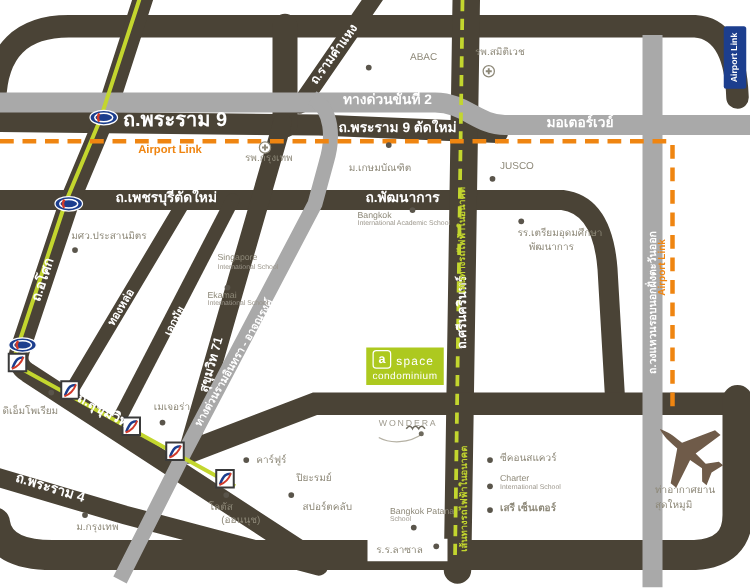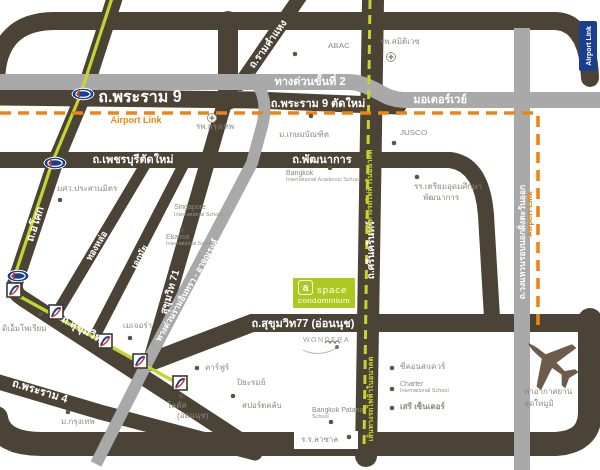--- a/index.html
+++ b/index.html
@@ -141,24 +141,23 @@
   <g>
     <path d="M 303,350 C 312,355 327,355 338,347" stroke="#b5b1a4" stroke-width="1" fill="none"></path>
     <path d="M 325,343 q 3,-4 5,0 q 2,-4 5,0 q 2,-4 5,0" stroke="#6e6a5e" stroke-width="1.2" fill="none"></path>
     <circle cx="337" cy="347" r="2" fill="#6e6a5e"></circle>
   </g>
 </svg>
 
 <div class="lbl road" style="left:140px;top:97px;font-size:16px;transform:translate(-50%,-50%);">ถ.พระราม 9</div>
 <div class="lbl road" style="left:318px;top:103px;transform:translate(-50%,-50%);">ถ.พระราม 9 ตัดใหม่</div>
 <div class="lbl road" style="left:310px;top:81px;transform:translate(-50%,-50%);">ทางด่วนขั้นที่ 2</div>
-<div class="lbl road" style="left:440px;top:99px;transform:translate(-50%,-50%);">มอเตอร์เวย์</div>
+<div class="lbl road" style="left:464px;top:99px;transform:translate(-50%,-50%);">มอเตอร์เวย์</div>
 <div class="lbl road" style="left:133px;top:159px;transform:translate(-50%,-50%);">ถ.เพชรบุรีตัดใหม่</div>
 <div class="lbl road" style="left:322px;top:159px;transform:translate(-50%,-50%);">ถ.พัฒนาการ</div>
-<div class="lbl road" style="left:303px;top:323px;transform:translate(-50%,-50%);">ถ.สุขุมวิท77 (อ่อนนุช)</div>
 <div class="lbl road" style="left:40px;top:391px;transform:translate(-50%,-50%) rotate(17deg);">ถ.พระราม 4</div>
 <div class="lbl road" style="left:82px;top:329px;transform:translate(-50%,-50%) rotate(29deg);">ถ.สุขุมวิท</div>
 <div class="lbl road" style="left:35px;top:224px;transform:translate(-50%,-50%) rotate(-72deg);">ถ.อโศก</div>
 <div class="lbl road" style="left:268px;top:44px;font-size:10px;transform:translate(-50%,-50%) rotate(-54deg);">ถ.รามคำแหง</div>
 <div class="lbl road" style="left:170px;top:292px;font-size:10px;transform:translate(-50%,-50%) rotate(-74deg);">สุขุมวิท 71</div>
 <div class="lbl road" style="left:97px;top:246px;font-size:9px;transform:translate(-50%,-50%) rotate(-59deg);">ทองหล่อ</div>
 <div class="lbl road" style="left:140px;top:257px;font-size:9px;transform:translate(-50%,-50%) rotate(-62deg);">เอกมัย</div>
 <div class="lbl road" style="left:371px;top:250px;font-size:10px;transform:translate(-50%,-50%) rotate(-90deg);">ถ.ศรีนครินทร์</div>
 <div class="lbl road" style="left:522px;top:242px;font-size:8.5px;transform:translate(-50%,-50%) rotate(-90deg);">ถ.วงแหวนรอบนอกฝั่งตะวันออก</div>
 <div class="lbl road" style="left:187px;top:290px;font-size:8.5px;transform:translate(-50%,-50%) rotate(-60deg);">ทางด่วนรามอินทรา - อาจณรงค์</div>

